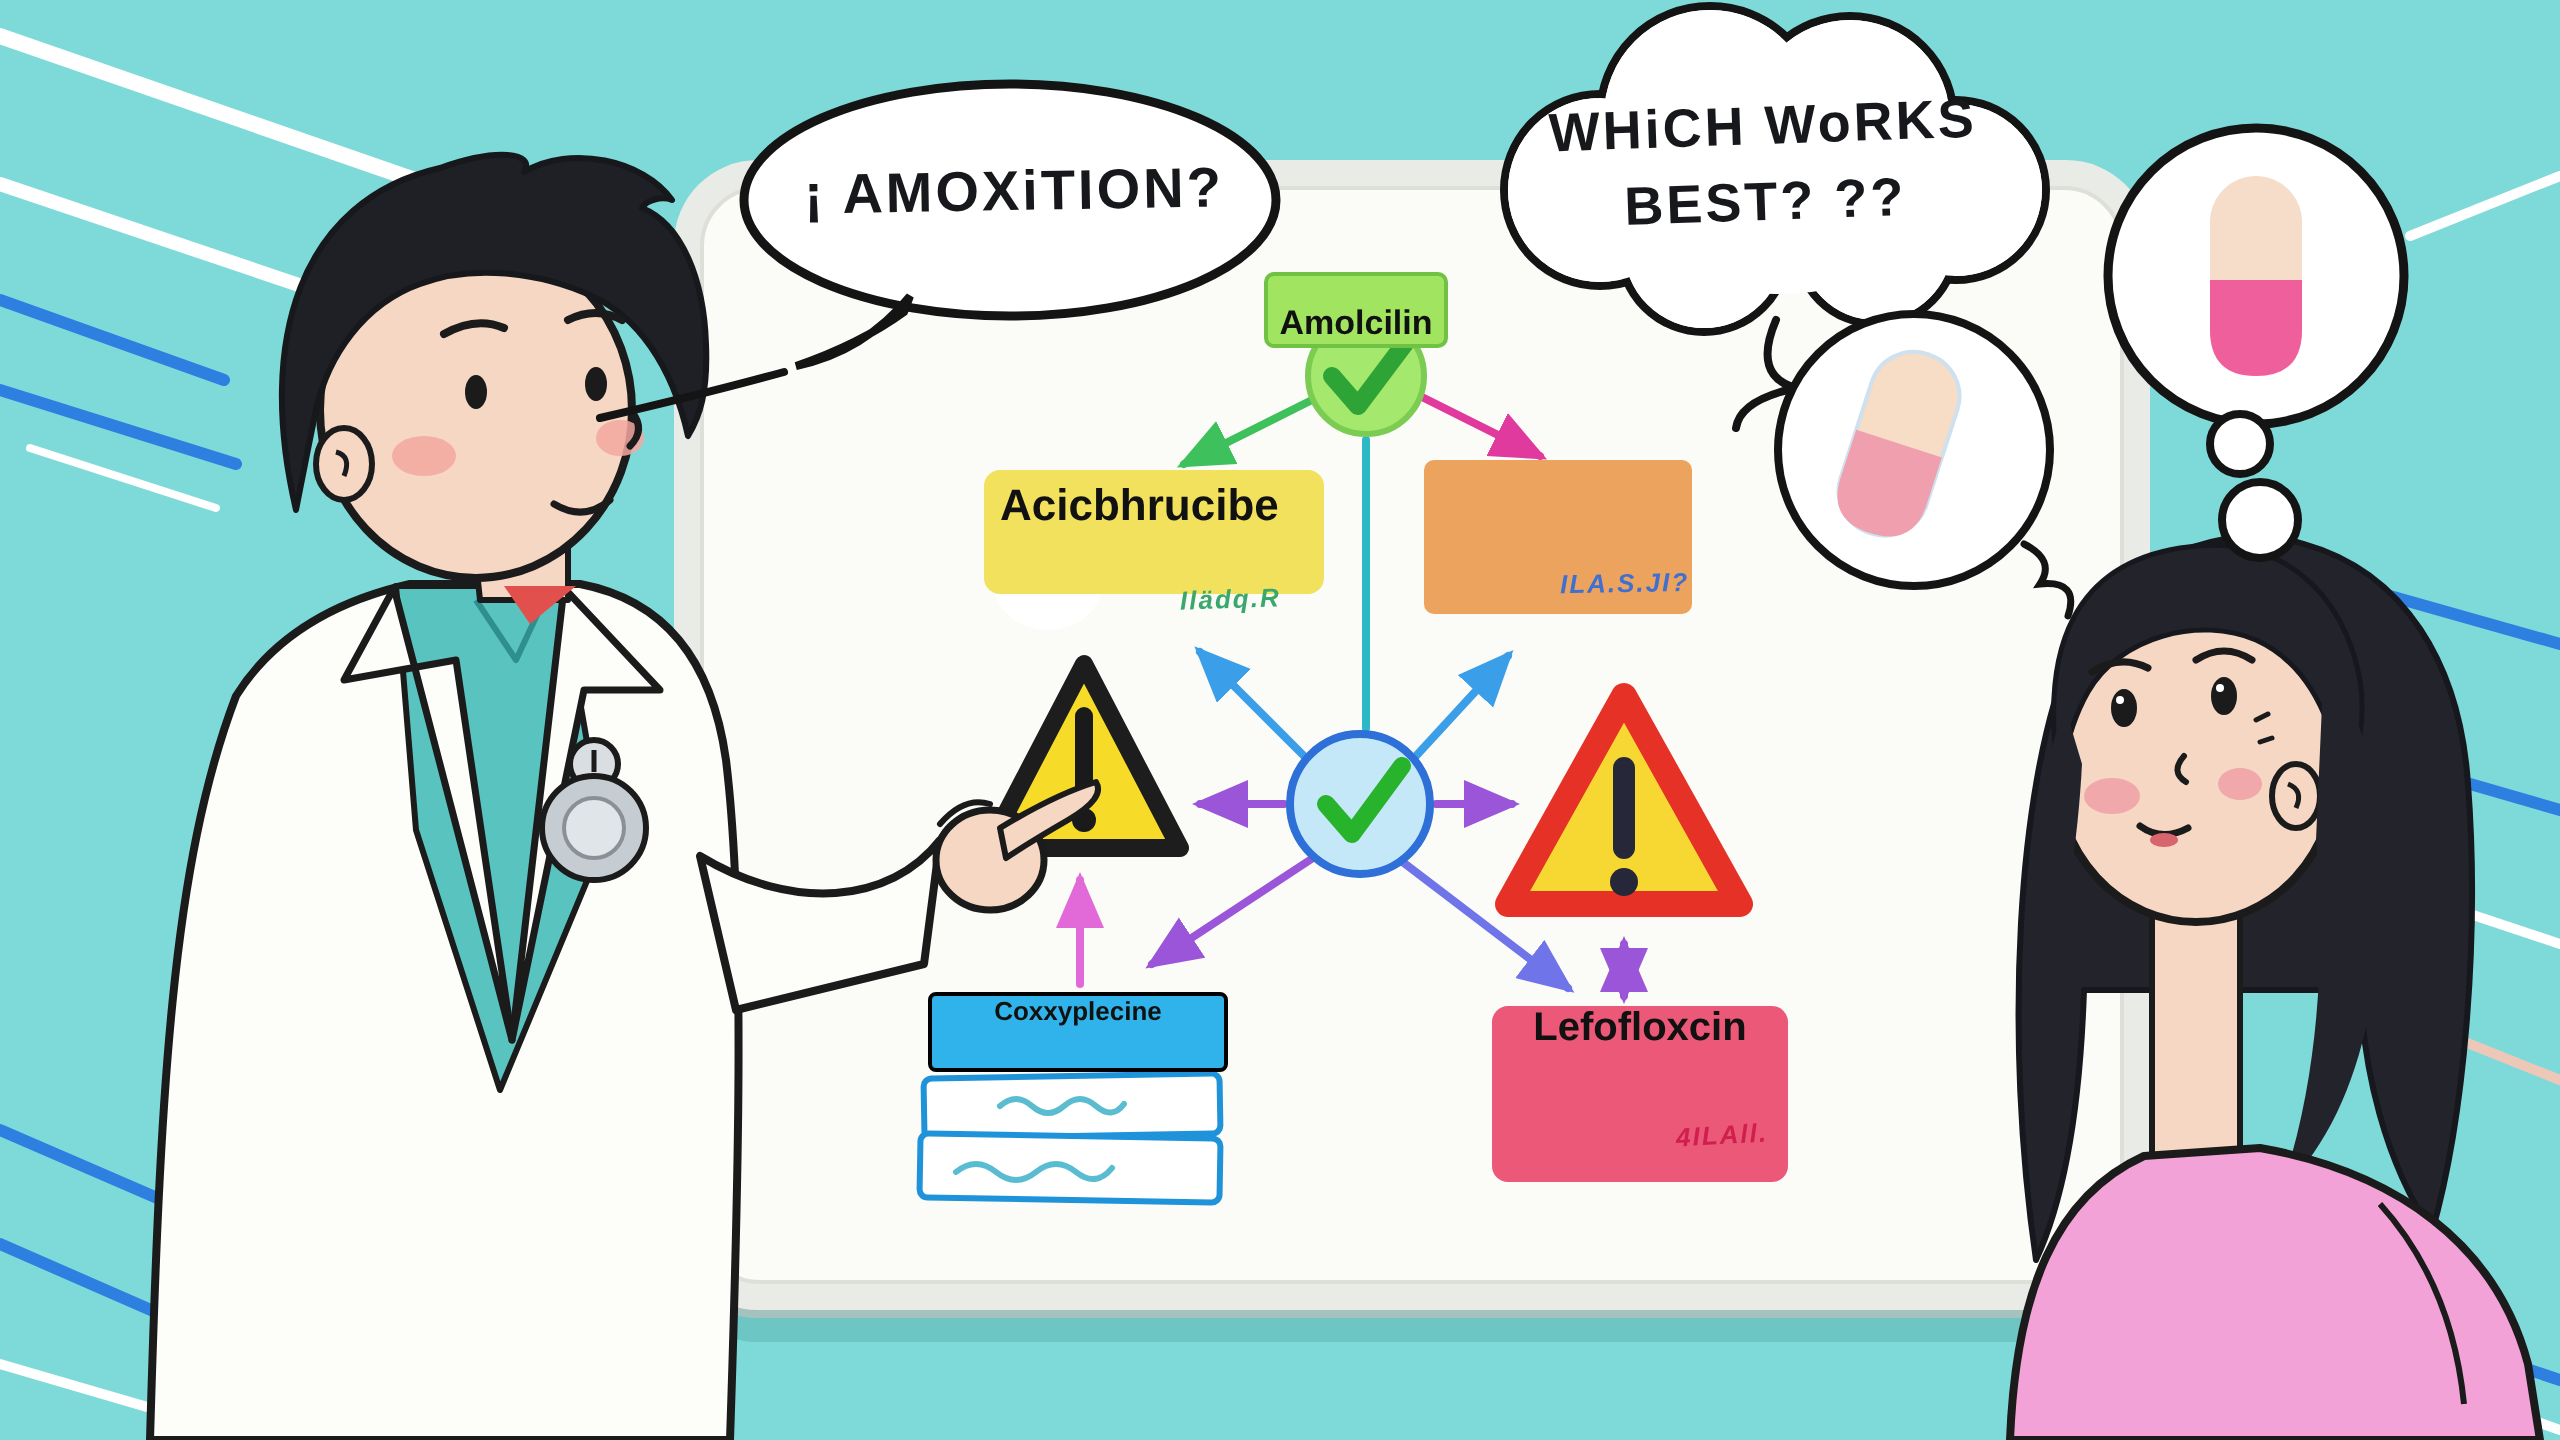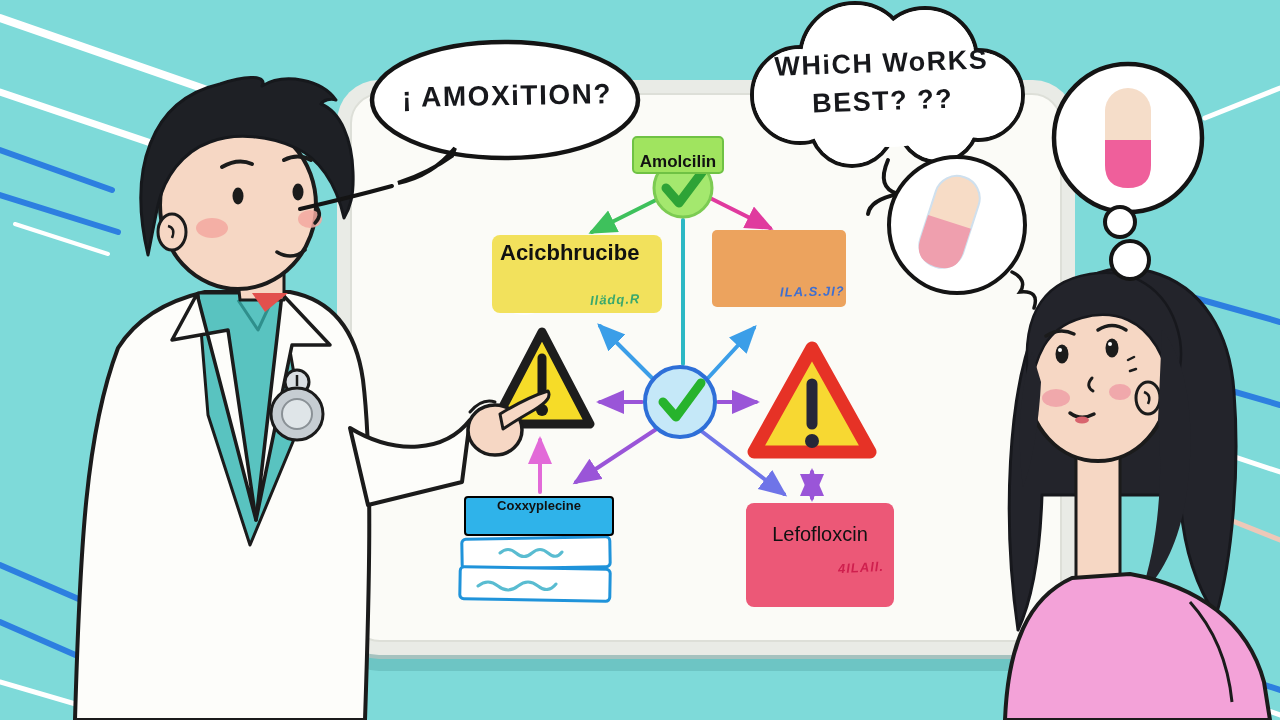--- a/index.html
+++ b/index.html
@@ -20,34 +20,34 @@
     background:#fbfbf7;border-radius:30px;border:2px solid #dddfd8;
   }
   
   .node{position:absolute;box-sizing:border-box;color:#111;}
   .node-top{
     left:632px;top:136px;width:92px;height:38px;background:#a0e45f;
     border:2px solid #6fc244;border-radius:5px;display:flex;align-items:flex-end;justify-content:center;
     font-weight:bold;font-size:17px;
   }
   .node-left{
-    left:492px;top:235px;width:170px;height:78px;background:#f2e15c;border-radius:8px;
+    left:492px;top:235px;width:170px;height:62px;background:#f2e15c;border-radius:8px;
     font-weight:bold;font-size:22px;padding:5px 8px;
   }
   .node-right{
     left:712px;top:230px;width:134px;height:77px;background:#eca35e;border-radius:5px;
   }
   .node-bl{
     left:464px;top:496px;width:150px;height:40px;background:#2fb3ea;
     border:2px solid #000000;border-radius:4px;display:flex;align-items:flex-start;justify-content:center;
     font-weight:bold;font-size:13px;
   }
   .node-br{
-    left:746px;top:503px;width:148px;height:104px;background:#ec5877;border-radius:8px;
-    font-weight:normal;font-size:20px;text-align:center;padding-top:20px;
+    left:746px;top:503px;width:148px;height:88px;background:#ec5877;border-radius:8px;
+    font-weight:bold;font-size:20px;text-align:center;padding-top:0;
   }
   .scribble{position:absolute;font-weight:bold;font-style:italic;font-size:13px;letter-spacing:1px;}
   .scribble-left{left:590px;top:292px;color:#3aa86c;transform:rotate(-2deg);}
   .scribble-right{left:780px;top:284px;color:#3f6fd0;transform:rotate(-1deg);}
   .scribble-br{left:838px;top:560px;color:#cf1f4e;transform:rotate(-3deg);}
   
   .bubble-text{
     position:absolute;color:#17181c;font-weight:bold;text-align:center;letter-spacing:1.5px;
   }
   .bubble-text-doctor{left:388px;top:80px;width:238px;font-size:28px;transform:rotate(-1deg);}

